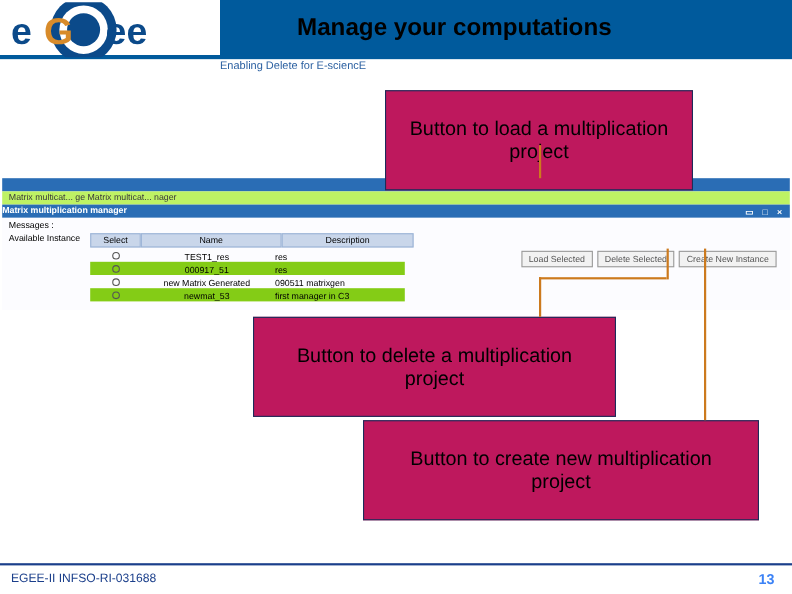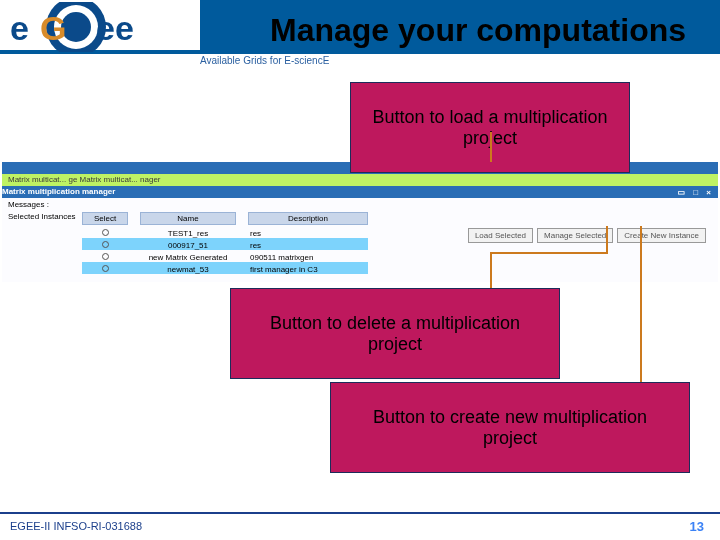--- a/index.html
+++ b/index.html
@@ -9,37 +9,37 @@
   
   .hdr-blue{position:absolute;left:0;top:0;width:720px;height:54px;background:#005a9c}
   .hdr-white{position:absolute;left:0;top:0;width:200px;height:50px;background:#fff}
   .hdr-tagband{position:absolute;left:0;top:54px;width:720px;height:18px;background:#fff}
   .tagline{position:absolute;left:200px;top:55px;font-size:10px;color:#2a5fa0}
 
   
   .logo{position:absolute;left:6px;top:2px}
   .logo svg{display:block}
 
-  .title{position:absolute;left:270px;top:12px;font-size:32px;font-weight:bold;color:#000}
+  .title{position:absolute;left:270px;top:12px;font-size:22px;font-weight:bold;color:#000}
 
   
   .app{position:absolute;left:2px;top:162px;width:716px;height:120px;background:#fff;font-size:8px;color:#000}
   .app-top{height:12px;background:#2a6db5}
   .app-tabs{height:12px;background:#bef264;color:#3a3a3a;padding-left:6px;line-height:12px}
   .app-hdr{height:12px;background:#2a6db5;color:#fff;text-align:left;font-size:8px;line-height:12px;font-weight:bold;position:relative}
   .app-hdr .winctl{position:absolute;right:4px;top:1px;color:#fff;font-size:8px;letter-spacing:3px}
   .app-body{position:relative;height:84px;background:#fcfcff}
   .msglbl{position:absolute;left:6px;top:2px;font-size:8px}
   .avlbl{position:absolute;left:6px;top:14px;font-size:8px}
-  .thead{position:absolute;left:80px;top:14px;display:flex;gap:12px}
+  .thead{position:absolute;left:80px;top:14px;display:flex;gap:0}
   .th{background:#c9d6ea;border:1px solid #9bb3d6;font-size:8px;text-align:center;padding:1px 0}
-  .th.sel{width:46px}.th.nm{width:96px}.th.ds{width:120px}
+  .th.sel{width:46px}.th.nm{width:128px}.th.ds{width:120px}
   .tbody{position:absolute;left:80px;top:28px}
   .tr{display:flex;height:12px;align-items:flex-end}
-  .tr.alt{background:#7dd3fc}
+  .tr.alt{background:#84cc16}
   .td{font-size:8px;padding:0 2px}
   .td.sel{width:46px;text-align:center}
   .td.nm{width:120px;text-align:center}
   .td.ds{width:120px}
   .radio{display:inline-block;width:7px;height:7px;border:1px solid #555;border-radius:50%}
   .btnrow{position:absolute;right:12px;top:30px;display:flex;gap:4px}
   .mbtn{border:1px solid #999;background:#f2f2f2;font-size:8px;padding:2px 6px;color:#555}
 
   
   .callout{position:absolute;background:#be185d;border:1.5px solid #1c2c5a;padding:24px 14px;font-size:18px;text-align:center;line-height:1.15}
@@ -74,32 +74,32 @@
       <circle cx="70" cy="25" r="30" fill="#0b4a8a"></circle>
       <circle cx="70" cy="25" r="22" fill="#fff"></circle>
       <circle cx="70" cy="25" r="15" fill="#0b4a8a"></circle>
       <text x="4" y="38" font-family="Arial" font-size="34" font-weight="bold" fill="#0b4a8a">e</text>
       <text x="34" y="38" font-family="Arial" font-size="34" font-weight="bold" fill="#d88b2a">G</text>
       <text x="90" y="38" font-family="Arial" font-size="34" font-weight="bold" fill="#0b4a8a">ee</text>
     </svg>
   </div>
 
   <div class="title">Manage your computations</div>
-  <div class="tagline">Available Grids for E-sciencE</div>
+  <div class="tagline">Enabling Delete for E-sciencE</div>
 
   <div class="app">
     <div class="app-top"></div>
     <div class="app-tabs">Matrix multicat... ge   Matrix multicat... nager</div>
     <div class="app-hdr">
       <span>Matrix multiplication manager</span>
       <span class="winctl">▭ □ ×</span>
     </div>
     <div class="app-body">
       <div class="msglbl">Messages :</div>
-      <div class="avlbl">Selected Instances</div>
+      <div class="avlbl">Available Instance</div>
       <div class="thead">
         <div class="th sel">Select</div>
         <div class="th nm">Name</div>
         <div class="th ds">Description</div>
       </div>
       <div class="tbody">
         <div class="tr">
           <div class="td sel"><span class="radio"></span></div>
           <div class="td nm">TEST1_res</div>
           <div class="td ds">res</div>
@@ -115,21 +115,21 @@
           <div class="td ds">090511 matrixgen</div>
         </div>
         <div class="tr alt">
           <div class="td sel"><span class="radio"></span></div>
           <div class="td nm">newmat_53</div>
           <div class="td ds">first manager in C3</div>
         </div>
       </div>
       <div class="btnrow">
         <div class="mbtn">Load Selected</div>
-        <div class="mbtn">Manage Selected</div>
+        <div class="mbtn">Delete Selected</div>
         <div class="mbtn">Create New Instance</div>
       </div>
     </div>
   </div>
 
   <div class="callout co1">Button to load a multiplication project</div>
   <div class="callout co2">Button to delete a multiplication project</div>
   <div class="callout co3">Button to create new multiplication project</div>
 
   <div class="line l1"></div>

